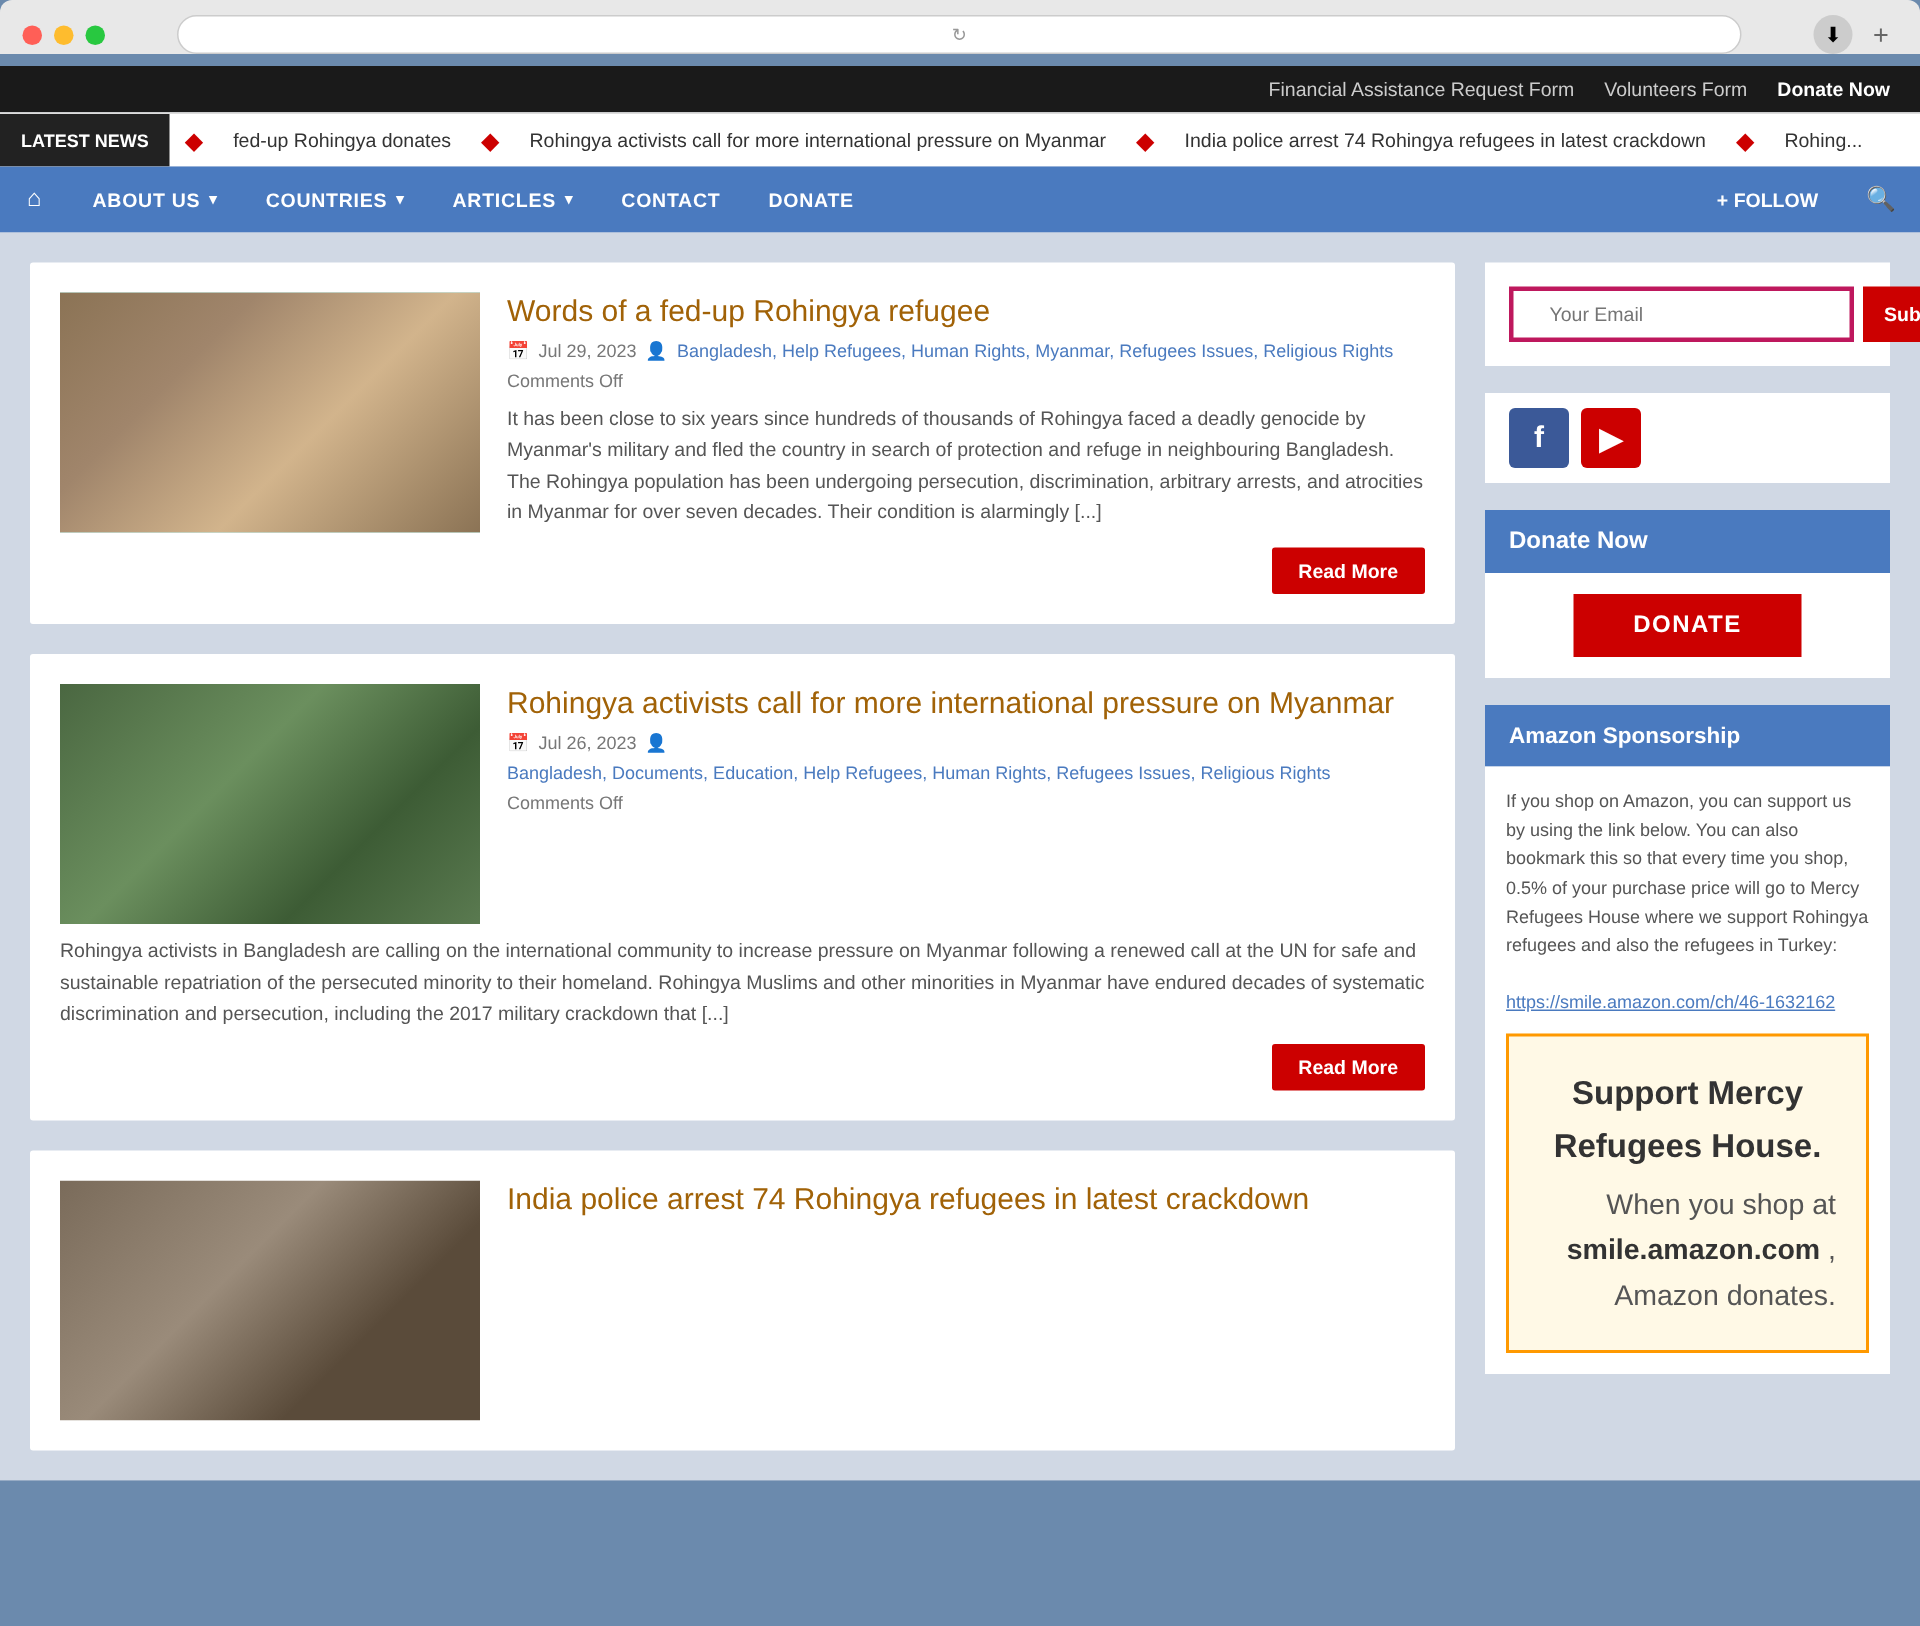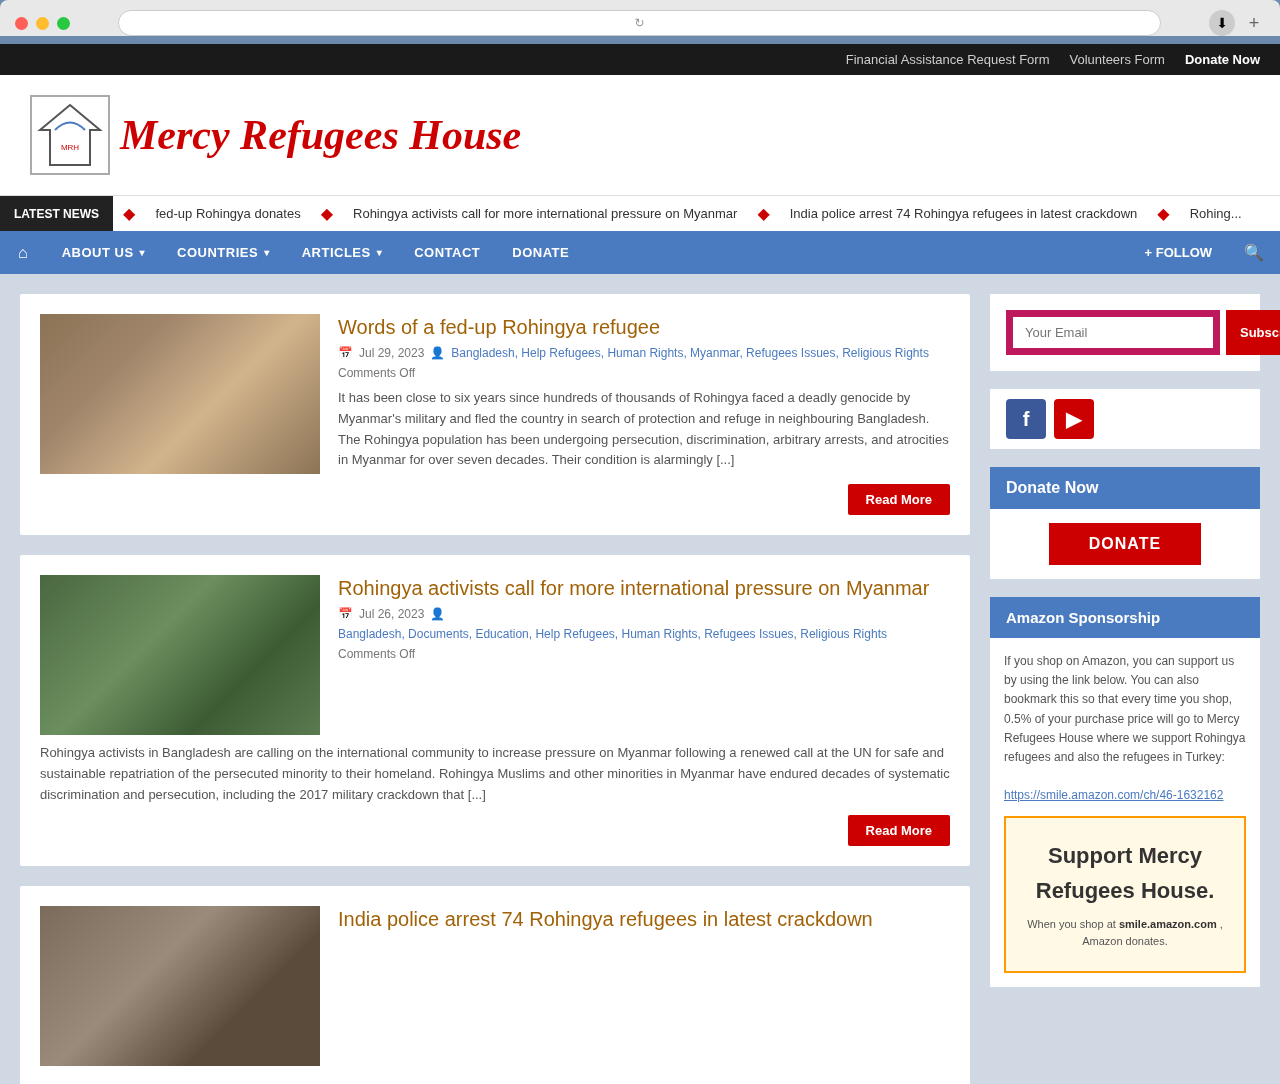--- a/index.html
+++ b/index.html
@@ -240,22 +240,22 @@
 
     
     .subscribe-box {
       background: white;
       padding: 16px;
       display: flex;
       gap: 6px;
     }
     .email-input {
       flex: 1;
-      padding: 8px 12px;
-      border: 7px solid #be185d;
+      padding: 8px 24px;
+      border: 3px solid #be185d;
       font-size: 13px;
       color: #999;
     }
     .subscribe-btn {
       background: #cc0000;
       color: white;
       border: none;
       padding: 8px 14px;
       font-size: 13px;
       font-weight: bold;
@@ -331,22 +331,23 @@
       text-align: center;
       margin-top: 10px;
     }
     .amazon-support-title {
       font-size: 22px;
       font-weight: bold;
       color: #333;
       margin-bottom: 8px;
     }
     .amazon-support-text {
-      font-size: 11px;
+      font-size: 19px;
       color: #555;
+      text-align: right;
     }
     .amazon-support-text strong { color: #333; }
 
     
     .img-refugee-camp {
       width: 100%; height: 100%;
       background: linear-gradient(135deg, #8B7355 0%, #A0856B 30%, #D2B48C 60%, #8B7355 100%);
       position: relative;
       overflow: hidden;
     }
@@ -378,33 +379,20 @@
 </div>
 
 <div class="site-wrapper">
 
   <div class="top-bar">
     <a href="#">Financial Assistance Request Form</a>
     <a href="#">Volunteers Form</a>
     <a href="#" class="top-bar-donate">Donate Now</a>
   </div>
 
-  <div class="site-header">
-    <div class="logo-container">
-      <div class="logo-img">
-        <svg class="logo-svg" viewBox="0 0 70 70" xmlns="http://www.w3.org/2000/svg">
-          <rect width="70" height="70" fill="white"></rect>
-          <polygon points="35,5 65,30 55,30 55,65 15,65 15,30 5,30" fill="none" stroke="#555" stroke-width="2"></polygon>
-          <text x="35" y="50" text-anchor="middle" font-size="8" fill="#cc0000">MRH</text>
-          <path d="M20,30 Q35,15 50,30" fill="none" stroke="#4a7abf" stroke-width="2"></path>
-        </svg>
-      </div>
-      <div class="site-title">Mercy Refugees House</div>
-    </div>
-  </div>
 
   <div class="news-ticker">
     <div class="ticker-label">LATEST NEWS</div>
     <div class="ticker-content">
       <span class="ticker-dot">◆</span>
       <span>fed-up Rohingya donates</span>
       <span class="ticker-dot">◆</span>
       <span>Rohingya activists call for more international pressure on Myanmar</span>
       <span class="ticker-dot">◆</span>
       <span>India police arrest 74 Rohingya refugees in latest crackdown</span>

